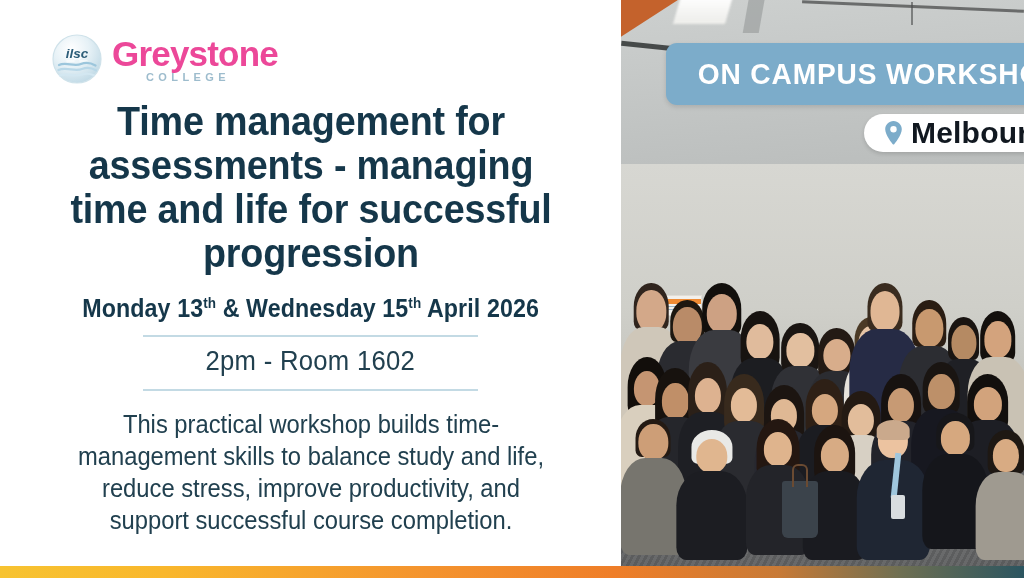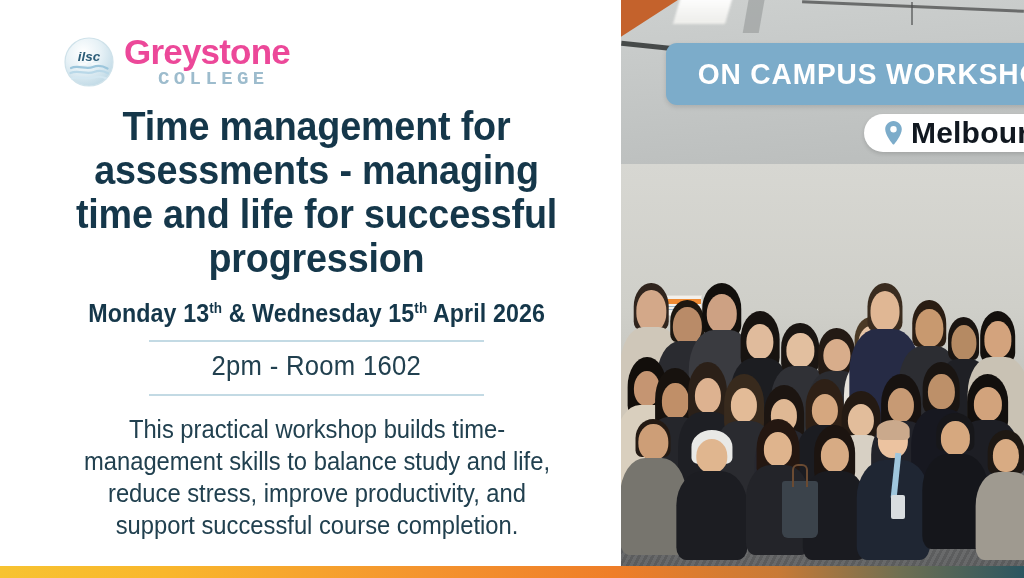--- a/index.html
+++ b/index.html
@@ -11,36 +11,36 @@
     position:relative;
   }
 
   .flyer { position:absolute; inset:0; background:#fff; }
 
   
   .left-panel {
     position:absolute; left:0; top:0;
     width:621px; height:566px;
     background:#ffffff;
-    padding:34px 26px 0 38px;
+    padding:34px 26px 0 26px;
     display:flex; flex-direction:column; align-items:center;
   }
 
   
   .logo-lockup { display:flex; align-items:center; gap:10px; align-self:flex-start; margin-left:26px; }
   .ilsc-badge { width:50px; height:50px; position:relative; flex:0 0 auto; }
   .greystone-wrap { display:flex; flex-direction:column; align-items:flex-start; line-height:1; }
   .greystone-word {
     font-family:"Liberation Sans", sans-serif;
     font-size:35px; font-weight:bold; color:#ec4899;
     letter-spacing:-0.8px;
   }
   .college-word {
-    font-family:Liberation Mono, monospace;
-    font-size:19px; font-weight:bold; color:#9dbccd;
+    font-family:Liberation Sans, sans-serif;
+    font-size:11px; font-weight:bold; color:#9dbccd;
     letter-spacing:4.4px; margin-top:1px; margin-left:34px;
   }
 
   
   .headline {
     font-family:"Liberation Sans Narrow","Liberation Sans", sans-serif;
     font-weight:bold;
     font-size:41px;
     line-height:1.07;
     color:#15374a;

